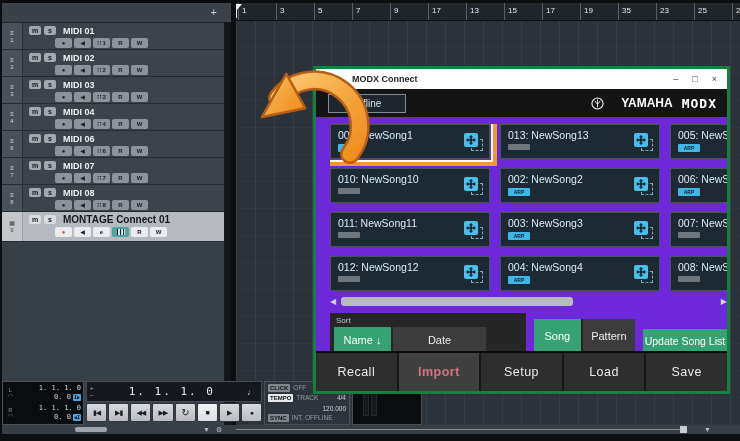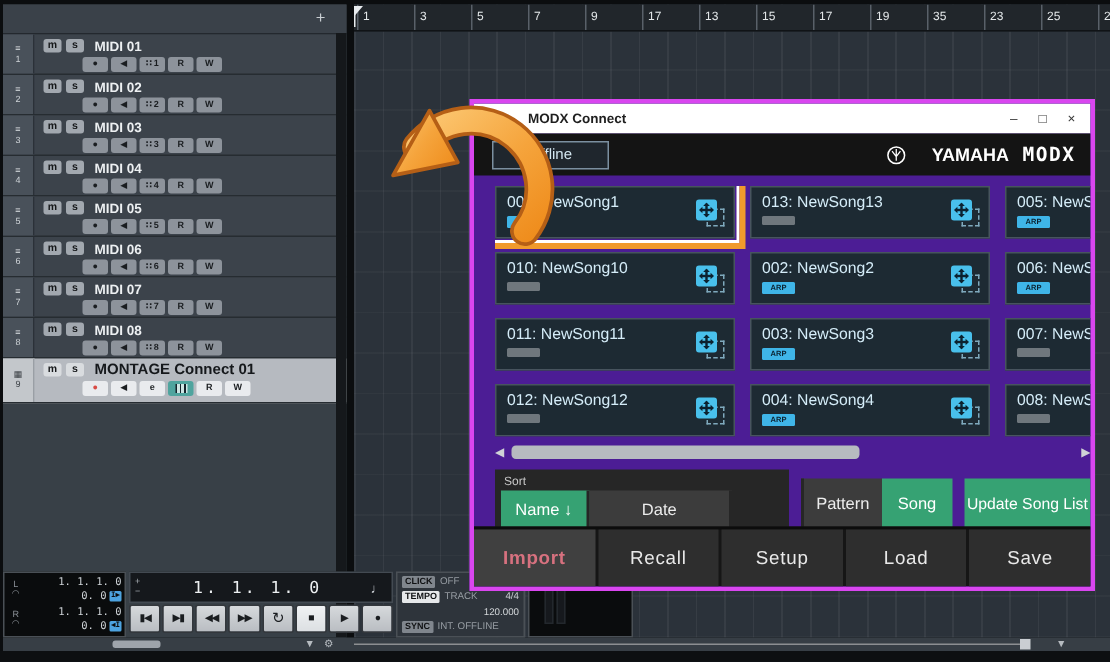--- a/index.html
+++ b/index.html
@@ -84,22 +84,22 @@
   .bstrip{position:absolute;left:2px;right:0;top:425px;height:9px;background:#373e45;z-index:1;}
   .bthumb-left{position:absolute;left:73px;top:2px;width:32px;height:5px;background:#9ea4ab;border-radius:2px;}
   .bicons{position:absolute;left:201px;top:0;display:flex;gap:6px;color:#b6bbc0;align-items:center;height:9px;}
   .bicons span{font-size:7px;line-height:1;}
   .hline{position:absolute;left:234px;top:4px;width:444px;height:1px;background:#8d8f92;}
   .hthumb{position:absolute;left:678px;top:1px;width:7px;height:7px;background:#caced2;}
   .harrow{position:absolute;left:702px;top:1px;color:#b6bbc0;font-size:7px;line-height:1;}
   .bstrip2{position:absolute;left:0;right:0;top:434px;height:7px;background:#0d0f11;z-index:1;}
 
   
-  .dlg{position:absolute;left:313px;top:66px;width:411px;height:322px;border:3px solid #d946ef;
-    background:#4c1d95;z-index:5;overflow:hidden;}
+  .dlg{position:absolute;left:313px;top:66px;width:411px;height:322px;border:3px solid #15803d;
+    background:#6d28d9;z-index:5;overflow:hidden;}
   .titlebar{height:20px;background:#ffffff;display:flex;align-items:center;}
   .dlg-title{font-size:9px;font-weight:bold;color:#1f1f1f;padding-left:36px;}
   .winbtns{margin-left:auto;display:flex;align-items:center;gap:14px;padding-right:10px;color:#3a3a3a;}
   .winbtns span{font-size:9px;line-height:1;}
   .dlg-header{height:28px;background:#141414;display:flex;align-items:center;}
   .offline-btn{margin-left:12px;width:76px;height:17px;background:#1f262d;border:1px solid #7b8fa0;
     color:#d3e6f0;font-size:10px;display:flex;align-items:center;justify-content:center;}
   .brand{margin-left:auto;margin-right:10px;display:flex;align-items:center;gap:9px;color:#fff;}
   .yamaha-wrap{display:flex;align-items:center;gap:17px;}
   .yamaha-text{font-size:12px;font-weight:bold;letter-spacing:0px;}
@@ -129,21 +129,21 @@
   .sort-label{font-size:8px;color:#c9c9c9;padding-left:2px;}
   .sort-btns{display:flex;margin-top:2px;}
   .sbtn{height:25px;display:flex;align-items:center;justify-content:center;font-size:11px;color:#ececec;
     background:#3c3c3c;border-right:2px solid #262626;box-sizing:border-box;}
   .sbtn.w1{width:59px;}.sbtn.w2{width:95px;}.sbtn.w3{width:76px;border-right:none;}
   .sbtn.green{background:#36a273;color:#fff;}
   .mode-group{display:flex;}
   .mbtn{height:33px;display:flex;align-items:center;justify-content:center;font-size:11px;color:#ececec;background:#3c3c3c;}
   .mbtn.song{width:47px;background:#36a273;color:#fff;}
   .mbtn.pattern{width:54px;border-left:2px solid #262626;box-sizing:border-box;}
-  .update-btn{margin-left:auto;width:100px;height:33px;background:#36a273;color:#fff;font-size:10.5px;
+  .update-btn{margin-left:auto;width:100px;height:23px;background:#36a273;color:#fff;font-size:10.5px;
     display:flex;align-items:center;justify-content:center;text-align:center;}
   .tabs{position:absolute;left:0;right:0;bottom:0;height:38px;background:#161616;display:flex;gap:2px;
     border-top:2px solid #0c0c0c;}
   .tab{flex:1;background:#2e2e2e;color:#e9e9e9;font-size:12.5px;display:flex;align-items:center;
     justify-content:center;letter-spacing:0.5px;}
   .tab.active{background:#404040;color:#d7717f;font-weight:bold;}
 
   
   .arrow-svg{position:absolute;left:250px;top:40px;z-index:9;pointer-events:none;}
 </style>
@@ -236,40 +236,20 @@
             <div class="trow2">
               <span class="cbtn">●</span>
               <span class="cbtn">◀</span>
               <span class="cbtn">∷ <i style="font-style:normal">4</i></span>
               <span class="cbtn">R</span>
               <span class="cbtn">W</span>
             </div>
           </div>
         </div>
 
-        <div class="track">
-          <div class="tstrip">
-            <span class="ticon">≡</span>
-            <span class="tnum">5</span>
-          </div>
-          <div class="tbody">
-            <div class="trow1">
-              <span class="tbtn">m</span>
-              <span class="tbtn">s</span>
-              <span class="tname">MIDI 05</span>
-            </div>
-            <div class="trow2">
-              <span class="cbtn">●</span>
-              <span class="cbtn">◀</span>
-              <span class="cbtn">∷ <i style="font-style:normal">5</i></span>
-              <span class="cbtn">R</span>
-              <span class="cbtn">W</span>
-            </div>
-          </div>
-        </div>
 
         <div class="track">
           <div class="tstrip">
             <span class="ticon">≡</span>
             <span class="tnum">6</span>
           </div>
           <div class="tbody">
             <div class="trow1">
               <span class="tbtn">m</span>
               <span class="tbtn">s</span>
@@ -702,30 +682,30 @@
 
       <div class="sort-row">
         <div class="sort-panel">
           <div class="sort-label">Sort</div>
           <div class="sort-btns">
             <span class="sbtn w1 green">Name ↓</span>
             <span class="sbtn w2">Date</span>
           </div>
         </div>
         <div class="mode-group">
+          <span class="mbtn song">Song</span>
           <span class="mbtn pattern">Pattern</span>
-          <span class="mbtn song">Song</span>
         </div>
         <span class="update-btn">Update Song List</span>
       </div>
     </div>
 
     <div class="tabs">
+      <span class="tab">Recall</span>
       <span class="tab active">Import</span>
-      <span class="tab">Recall</span>
       <span class="tab">Setup</span>
       <span class="tab">Load</span>
       <span class="tab">Save</span>
     </div>
   </div>
 
   <svg class="arrow-svg" width="125" height="130" viewBox="0 0 125 130">
     <defs>
       <linearGradient id="agrad" x1="0" y1="0" x2="1" y2="1">
         <stop offset="0" stop-color="#fcc873"></stop>

